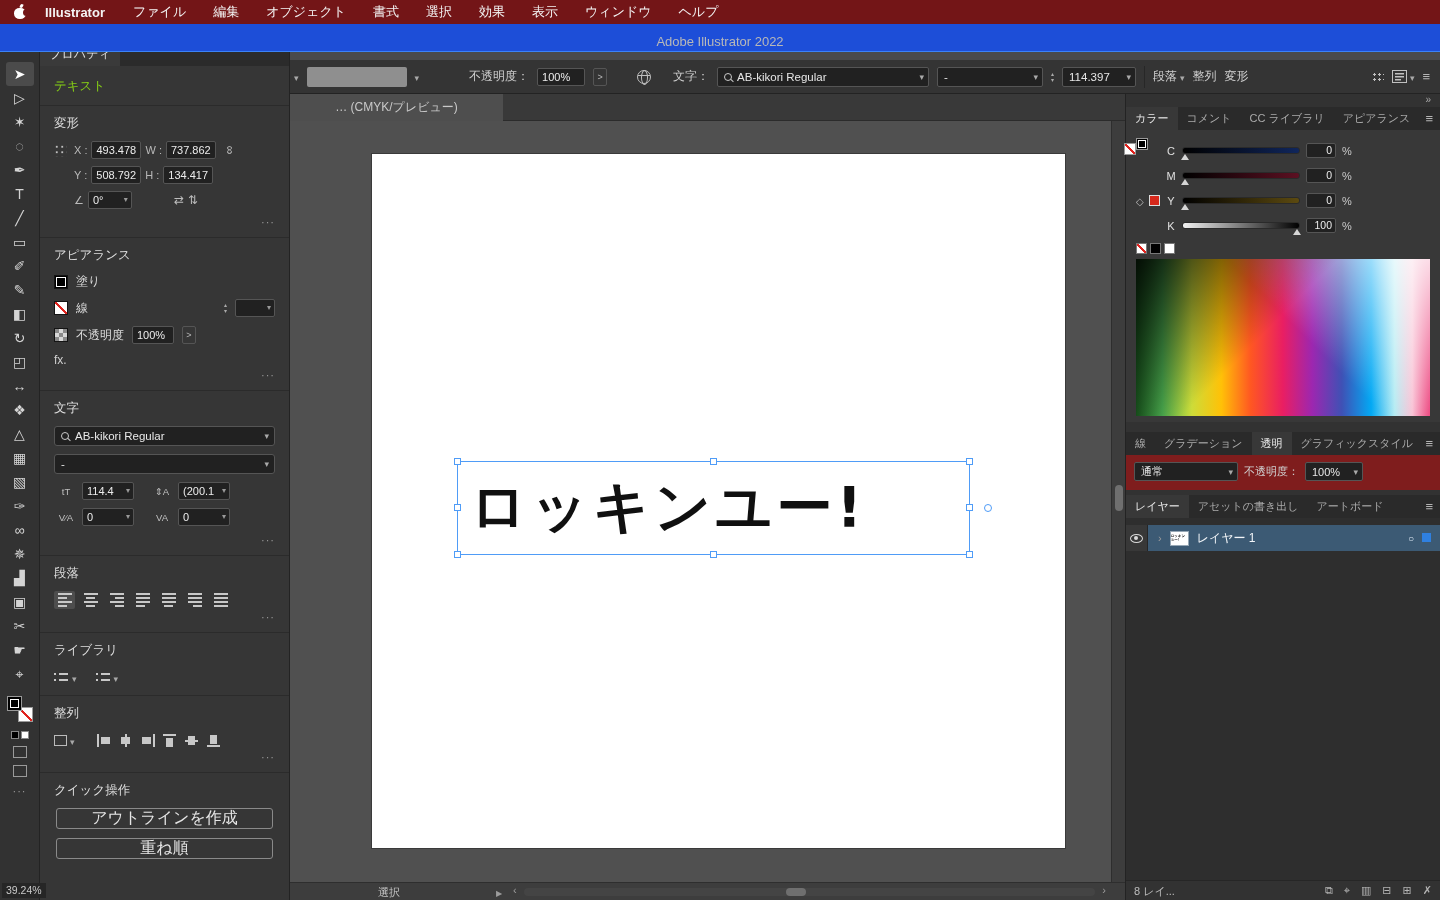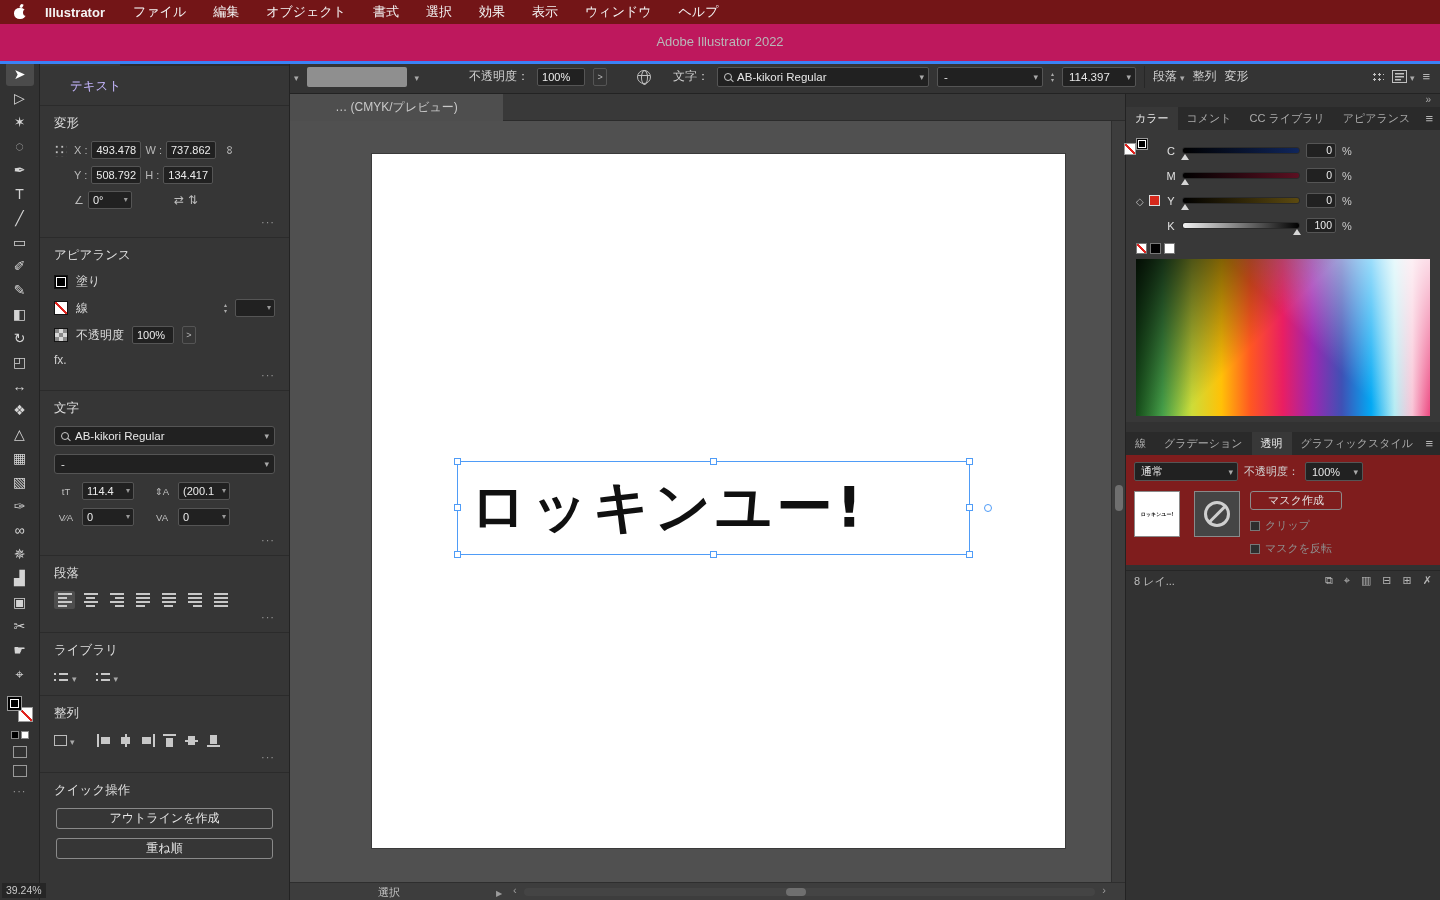--- a/index.html
+++ b/index.html
@@ -10,21 +10,21 @@
   
   .menubar { position:absolute; left:0; top:0; right:0; height:24px; background:#731517; display:flex; align-items:center; padding-left:14px; color:#f4f4f4; font-size:13px; z-index:40; }
   .apple { width:13px; height:14px; position:relative; margin-right:18px; }
   .apple::before { content:""; position:absolute; left:0; top:3px; width:12px; height:11px; background:#fff; border-radius:45% 45% 48% 48%; }
   .apple::after { content:""; position:absolute; right:-3px; top:4px; width:7px; height:7px; background:#731517; border-radius:50%; }
   .apple i { position:absolute; left:6px; top:-1px; width:3px; height:4px; background:#fff; border-radius:60% 0 60% 0; transform:rotate(20deg); }
   .appname { font-weight:bold; margin-right:28px; }
   .mitem { margin-right:27px; cursor:default; }
 
   
-  .titlebar { position:absolute; top:24px; left:0; right:0; height:40px; background:#be185d; border-bottom:3px solid #3b82f6; z-index:30; }
+  .titlebar { position:absolute; top:24px; left:0; right:0; height:28px; background:#1d4ed8; border-bottom:1px solid #3b82f6; z-index:30; }
   .tb-title { position:absolute; inset:0; line-height:36px; text-align:center; color:#b8b8b8; font-size:13px; }
   .tb-right { position:absolute; right:14px; top:0; height:36px; display:flex; align-items:center; gap:18px; }
   .share-pill { display:flex; align-items:center; gap:5px; background:#1473E6; border-radius:12px; height:23px; padding:0 12px 0 4px; color:#fff; font-size:12px; cursor:pointer; }
   .avatar { width:16px; height:16px; border-radius:50%; background:#E98A2B; position:relative; overflow:hidden; }
   .avatar::before { content:""; position:absolute; left:5px; top:3px; width:6px; height:6px; border-radius:50%; background:#fff; }
   .avatar::after { content:""; position:absolute; left:2px; top:10px; width:12px; height:8px; border-radius:50%; background:#fff; }
   .ic-mag { width:11px; height:11px; border:1.5px solid #c9c9c9; border-radius:50%; position:relative; display:inline-block; }
   .ic-mag::after { content:""; position:absolute; width:6px; height:1.5px; background:#c9c9c9; transform:rotate(45deg); right:-5px; bottom:-2px; }
   .ic-mag.sm { width:8px; height:8px; border-width:1px; }
   .ic-mag.sm::after { width:4px; height:1px; right:-3px; bottom:-1px; }
@@ -70,21 +70,21 @@
   .props { position:absolute; left:40px; top:28px; width:250px; bottom:0; background:#363636; border-right:1px solid #232323; z-index:24; }
   .props-head { height:14px; position:relative; color:#a8a8a8; font-size:10px; }
   .x-close::before { content:"×"; }
   .coll-l::before { content:"«"; }
   .coll-r::before { content:"»"; }
   .ph-x { position:absolute; left:8px; top:1px; }
   .ph-coll { position:absolute; right:8px; top:1px; }
   .props-tabrow { height:24px; background:#2b2b2b; display:flex; }
   .props-tab { width:80px; background:#3a3a3a; color:#e2e2e2; font-size:12px; display:flex; align-items:center; justify-content:center; }
   .props-body { padding:8px 14px 0; }
-  .ctx-label { font-size:12.5px; color:#c4b5fd; margin:4px 16px 10px; }
+  .ctx-label { font-size:12.5px; color:#84cc16; margin:4px 0 10px; }
   .divider { height:1px; background:#2b2b2b; margin:9px -14px; }
   .sec-title { font-size:12.5px; color:#dedede; margin:8px 0 9px; }
   .tf-row { display:flex; align-items:center; gap:4px; margin-bottom:7px; font-size:11px; color:#b9b9b9; }
   .tf-ref { width:13px; height:13px; background-image:radial-gradient(#c0c0c0 1px,transparent 1.2px); background-size:5.5px 5.5px; margin-right:3px; }
   .tf-sp { width:16px; }
   .w50 { width:50px; }
   .ic-link { display:inline-block; transform:rotate(90deg); color:#c5c5c5; font-size:12px; margin-left:6px; }
   .ic-link::before { content:"∞"; }
   .ic-angle::before { content:"∠"; color:#b9b9b9; }
   .fldc { position:relative; padding-right:14px; }
@@ -117,21 +117,21 @@
   .bl-group { display:flex; align-items:center; gap:3px; margin-right:14px; }
   .ali-row { display:flex; align-items:center; gap:8px; }
   .ali { width:14px; height:13px; background-repeat:no-repeat; }
   .ali-l  { background-image:linear-gradient(#c8c8c8,#c8c8c8),linear-gradient(#c8c8c8,#c8c8c8); background-size:2px 13px,9px 7px; background-position:0 0,4px 3px; }
   .ali-hc { background-image:linear-gradient(#c8c8c8,#c8c8c8),linear-gradient(#c8c8c8,#c8c8c8); background-size:2px 13px,9px 7px; background-position:6px 0,2.5px 3px; }
   .ali-r  { background-image:linear-gradient(#c8c8c8,#c8c8c8),linear-gradient(#c8c8c8,#c8c8c8); background-size:2px 13px,9px 7px; background-position:100% 0,1px 3px; }
   .ali-t  { background-image:linear-gradient(#c8c8c8,#c8c8c8),linear-gradient(#c8c8c8,#c8c8c8); background-size:13px 2px,7px 9px; background-position:0 0,3px 4px; }
   .ali-vc { background-image:linear-gradient(#c8c8c8,#c8c8c8),linear-gradient(#c8c8c8,#c8c8c8); background-size:13px 2px,7px 9px; background-position:0 6px,3px 2px; }
   .ali-b  { background-image:linear-gradient(#c8c8c8,#c8c8c8),linear-gradient(#c8c8c8,#c8c8c8); background-size:13px 2px,7px 9px; background-position:0 100%,3px 1px; }
   .ic-abrd { width:13px; height:11px; border:1px solid #bbb; }
-  .qbtn { height:21px; border:1px solid #8a8a8a; border-radius:3px; color:#e6e6e6; font-size:12px; display:flex; align-items:center; justify-content:center; margin:0 2px 9px; cursor:pointer; }
+  .qbtn { height:21px; border:1px solid #8a8a8a; border-radius:3px; color:#e6e6e6; font-size:16px; display:flex; align-items:center; justify-content:center; margin:0 2px 9px; cursor:pointer; }
 
   
   .canvas { position:absolute; left:290px; top:94px; right:315px; bottom:0; background:#3c3c3c; }
   .doc-tabstrip { position:absolute; top:0; left:0; right:0; height:27px; background:#393939; border-bottom:1px solid #2b2b2b; }
   .doc-tab { position:absolute; left:0; top:0; width:213px; height:27px; background:#4e4e4e; color:#c9c9c9; font-size:12px; display:flex; align-items:center; justify-content:center; cursor:pointer; }
   .viewport { position:absolute; left:0; top:27px; right:14px; bottom:18px; background:#505050; overflow:hidden; }
   .artboard { position:absolute; left:82px; top:33px; width:693px; height:694px; background:#fff; box-shadow:0 0 0 1px #3a3a3a; }
   .textobj { position:absolute; left:167px; top:340px; width:513px; height:94px; }
   .textobj .txt { position:absolute; inset:0; display:flex; align-items:center; padding-left:13px; font-size:56px; font-weight:bold; color:#101010; letter-spacing:4px; white-space:nowrap; font-family:"DejaVu Sans",sans-serif; }
   .selbox { position:absolute; inset:0; border:1px solid #4F9CF7; }
@@ -586,44 +586,47 @@
     <div class="trans-body">
       <div class="tr-row1">
         <span class="combo blend-combo">
           <span>通常</span>
         </span>
         <span>不透明度：</span>
         <span class="combo op-combo">
           <span>100%</span>
         </span>
       </div>
-      <div class="tr-row2">
-        <span class="th-obj">
-          <span>ロッキンユー!</span>
+    </div>
+
+    <div class="dock-gap" style="height:5px"></div>
+
+    <div class="ptabs">
+      <span class="ptab active">レイヤー</span>
+      <span class="ptab">アセットの書き出し</span>
+      <span class="ptab">アートボード</span>
+      <span class="menu-lines pmenu"></span>
+    </div>
+
+    <div class="layers-body">
+      <div class="layer-row">
+        <span class="lr-eye">
+          <span class="ic-eye"></span>
         </span>
-        <span class="th-mask">
-          <span class="ic-slash"></span>
+        <span class="lr-main">
+          <span class="lr-chev chev-r"></span>
+          <span class="lr-thumb">
+            <span>ロッキンユー!</span>
+          </span>
+          <span class="lr-name">レイヤー 1</span>
+          <span class="lr-target circ"></span>
+          <span class="lr-chip"></span>
         </span>
-        <span class="tr-right">
-          <span class="mask-btn">マスク作成</span>
-          <span class="chk-row">
-            <span class="chk"></span>
-            <span>クリップ</span>
-          </span>
-          <span class="chk-row">
-            <span class="chk"></span>
-            <span>マスクを反転</span>
-          </span>
-        </span>
-      </div>
-    </div>
-
-    <div class="dock-gap" style="height:5px"></div>
-
-
+      </div>
+    </div>
 
     <div class="dock-foot">
       <span class="foot-count">8 レイ...</span>
       <span class="foot-icons">
         <span>⧉</span>
           <span>⌖</span>
           <span>▥</span>
           <span>⊟</span>
           <span>⊞</span>
           <span>✗</span>

